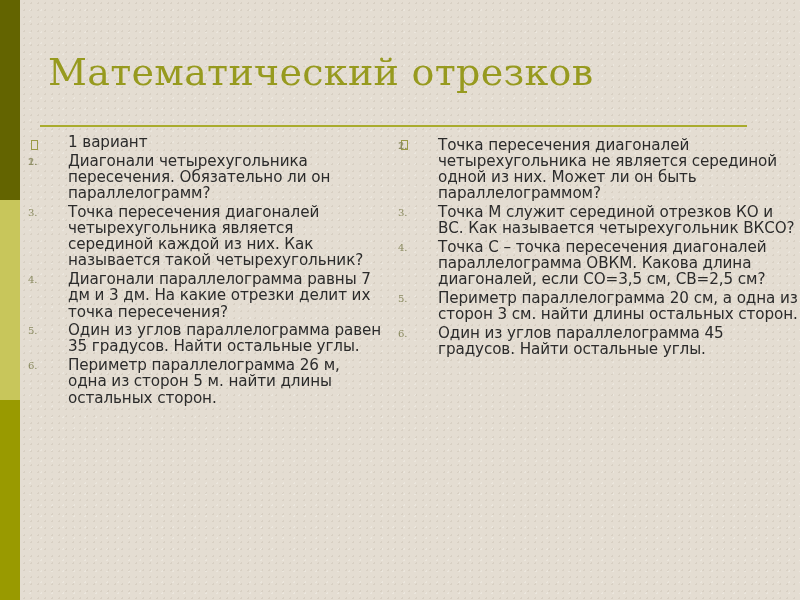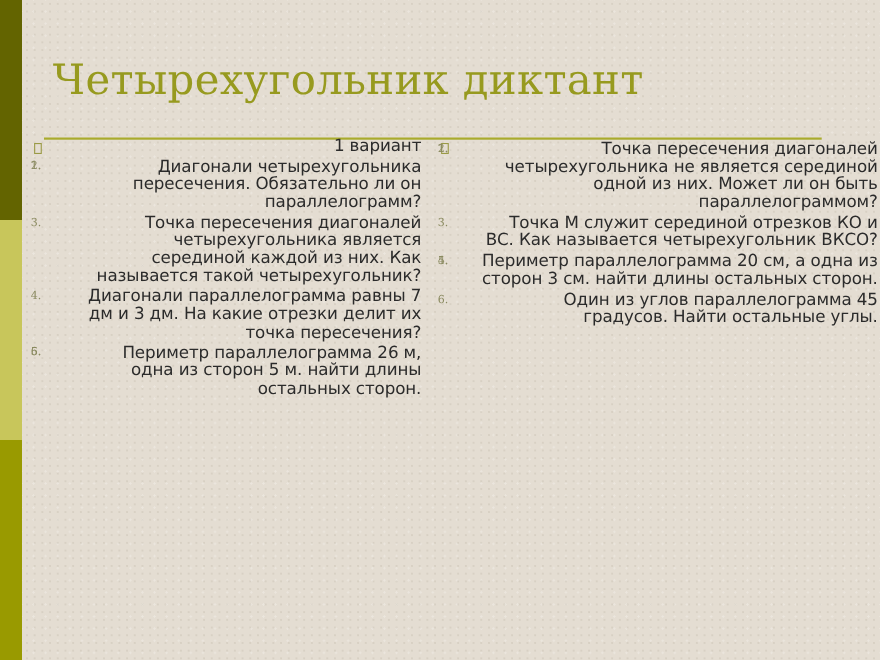--- a/index.html
+++ b/index.html
@@ -23,21 +23,21 @@
       position: absolute; left: 48px; top: 50px;
       font-family: "DejaVu Serif", serif;
       font-size: 38px; color: #979a1f; letter-spacing: 0.3px;
       margin: 0; font-weight: normal;
     }
     .rule {
       position: absolute; left: 40px; top: 125px; width: 707px; height: 2px;
       background: #a9ab2d;
     }
 
-    .col { position: absolute; top: 124px; text-align: right; }
+    .col { position: absolute; top: 134px; }
     .col-left { left: 28px; width: 355px; }
     .col-right { left: 398px; width: 400px; }
 
     .row { position: relative; padding-left: 40px; }
     .marker {
       position: absolute; left: 0; top: 3px;
       font-family: "DejaVu Serif", serif; font-size: 10px; color: #8a8a60;
     }
     .bullet-box {
       position: absolute; left: 3px; top: 6px; width: 5px; height: 8px;
@@ -51,21 +51,21 @@
   </style>
 </head>
 <body>
 
 <div class="sidebar">
   <div class="seg seg-1"></div>
   <div class="seg seg-2"></div>
   <div class="seg seg-3"></div>
 </div>
 
-<h1 class="title">Четырехугольник диктант</h1>
+<h1 class="title">Математический отрезков</h1>
 <div class="rule"></div>
 
 <div class="col col-left">
   <div class="row">
     <span class="bullet-box"></span>
     <div class="text">1 вариант</div>
   </div>
   <div class="row">
     <span class="marker">1.</span>
   </div>
@@ -76,20 +76,21 @@
   <div class="row">
     <span class="marker">3.</span>
     <div class="text">Точка пересечения диагоналей четырехугольника является серединой каждой из них. Как называется такой четырехугольник?</div>
   </div>
   <div class="row">
     <span class="marker">4.</span>
     <div class="text">Диагонали параллелограмма равны 7 дм и 3 дм. На какие отрезки делит их точка пересечения?</div>
   </div>
   <div class="row">
     <span class="marker">5.</span>
+    <div class="text">Один из углов параллелограмма равен 35 градусов. Найти остальные углы.</div>
   </div>
   <div class="row">
     <span class="marker">6.</span>
     <div class="text">Периметр параллелограмма 26 м, одна из сторон 5 м. найти длины остальных сторон.</div>
   </div>
 </div>
 
 <div class="col col-right">
   <div class="row">
     <span class="bullet-box"></span>
@@ -100,20 +101,21 @@
   <div class="row">
     <span class="marker">2.</span>
     <div class="text">Точка пересечения диагоналей четырехугольника не является серединой одной из них. Может ли он быть параллелограммом?</div>
   </div>
   <div class="row">
     <span class="marker">3.</span>
     <div class="text">Точка М служит серединой отрезков КО и ВС. Как называется четырехугольник ВКСО?</div>
   </div>
   <div class="row">
     <span class="marker">4.</span>
+    <div class="text">Точка С – точка пересечения диагоналей параллелограмма ОВКМ. Какова длина диагоналей, если СО=3,5 см, СВ=2,5 см?</div>
   </div>
   <div class="row">
     <span class="marker">5.</span>
     <div class="text">Периметр параллелограмма 20 см, а одна из сторон 3 см. найти длины остальных сторон.</div>
   </div>
   <div class="row">
     <span class="marker">6.</span>
     <div class="text">Один из углов параллелограмма 45 градусов. Найти остальные углы.</div>
   </div>
 </div>

